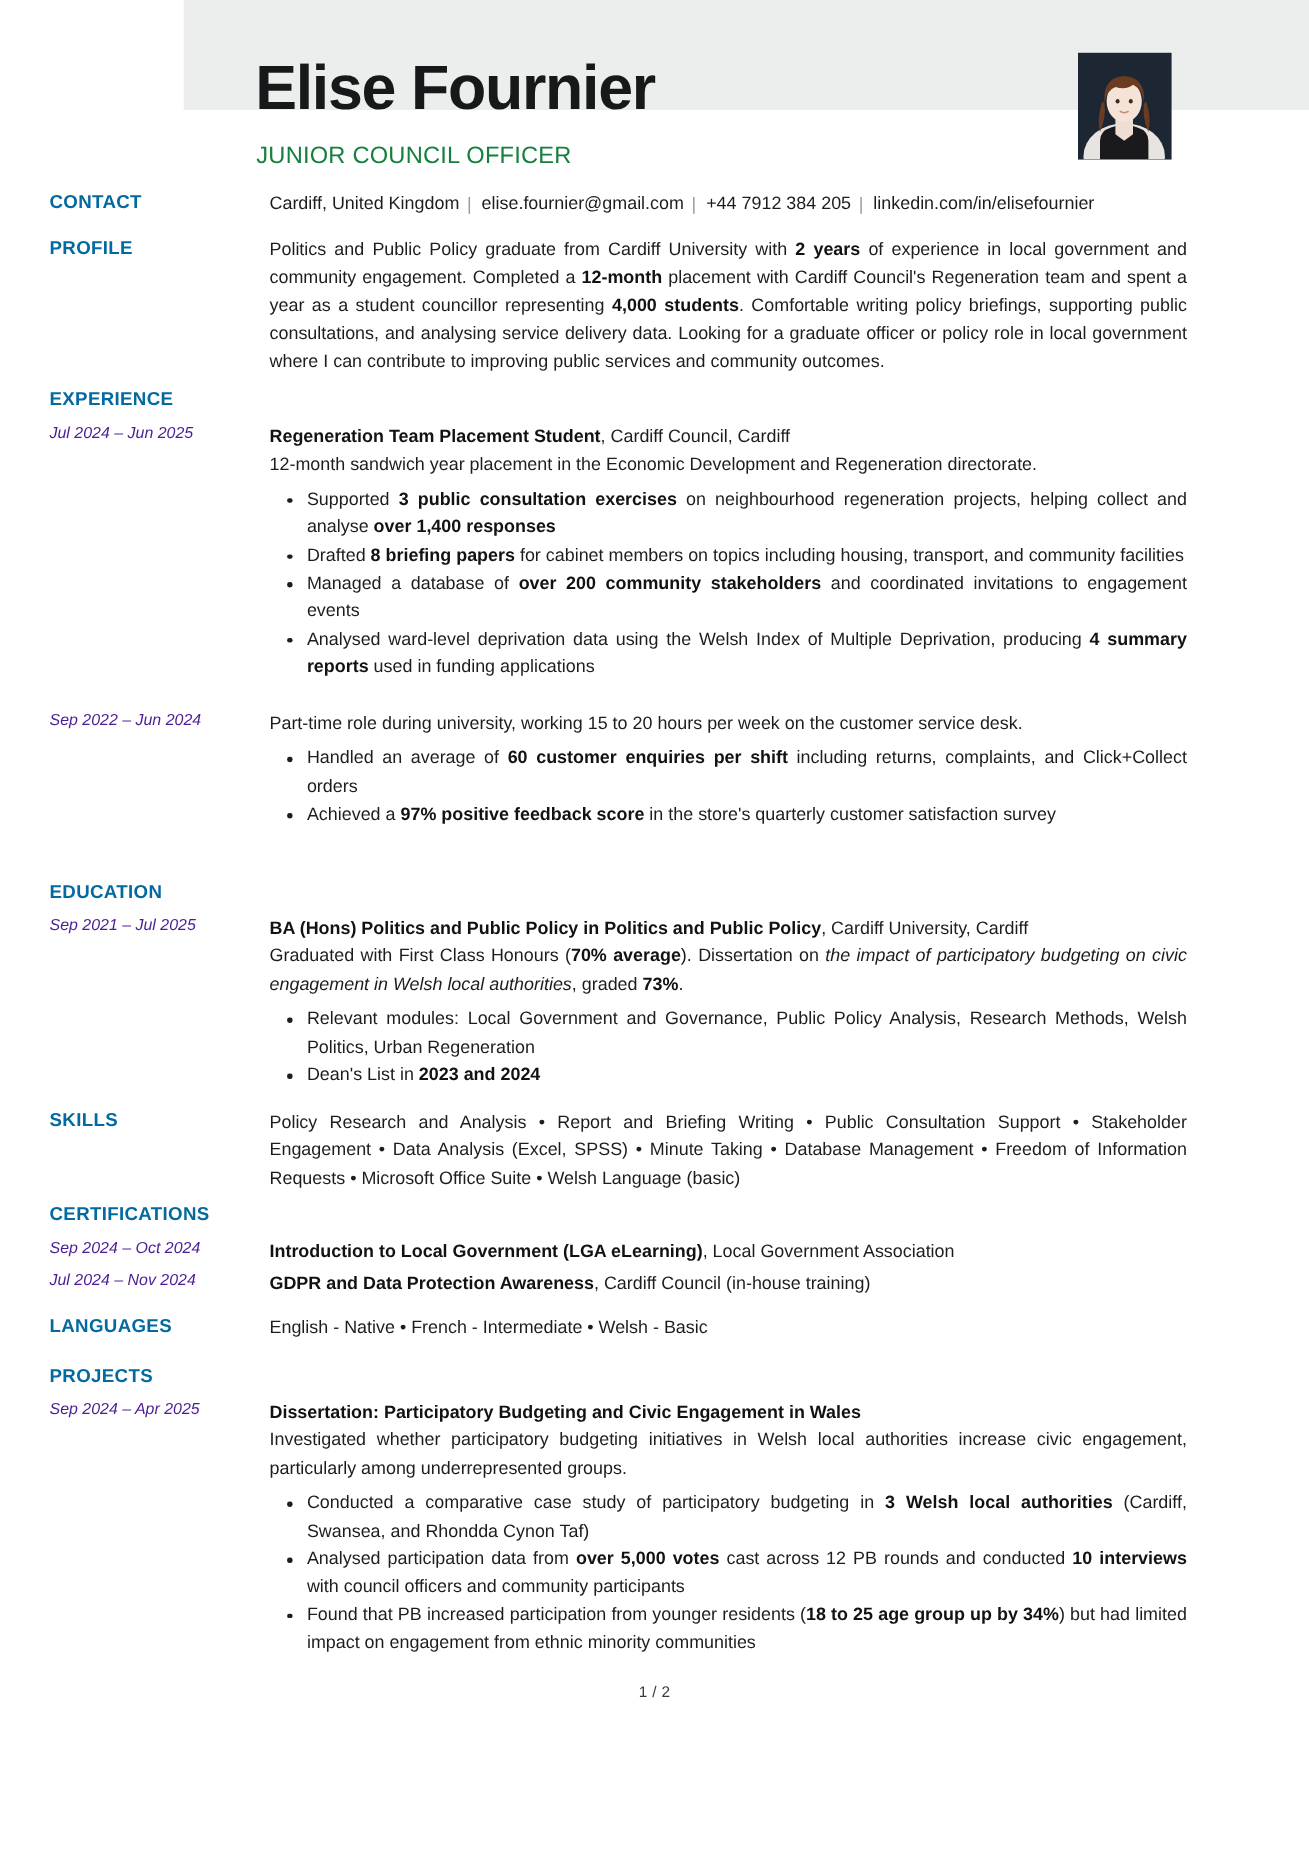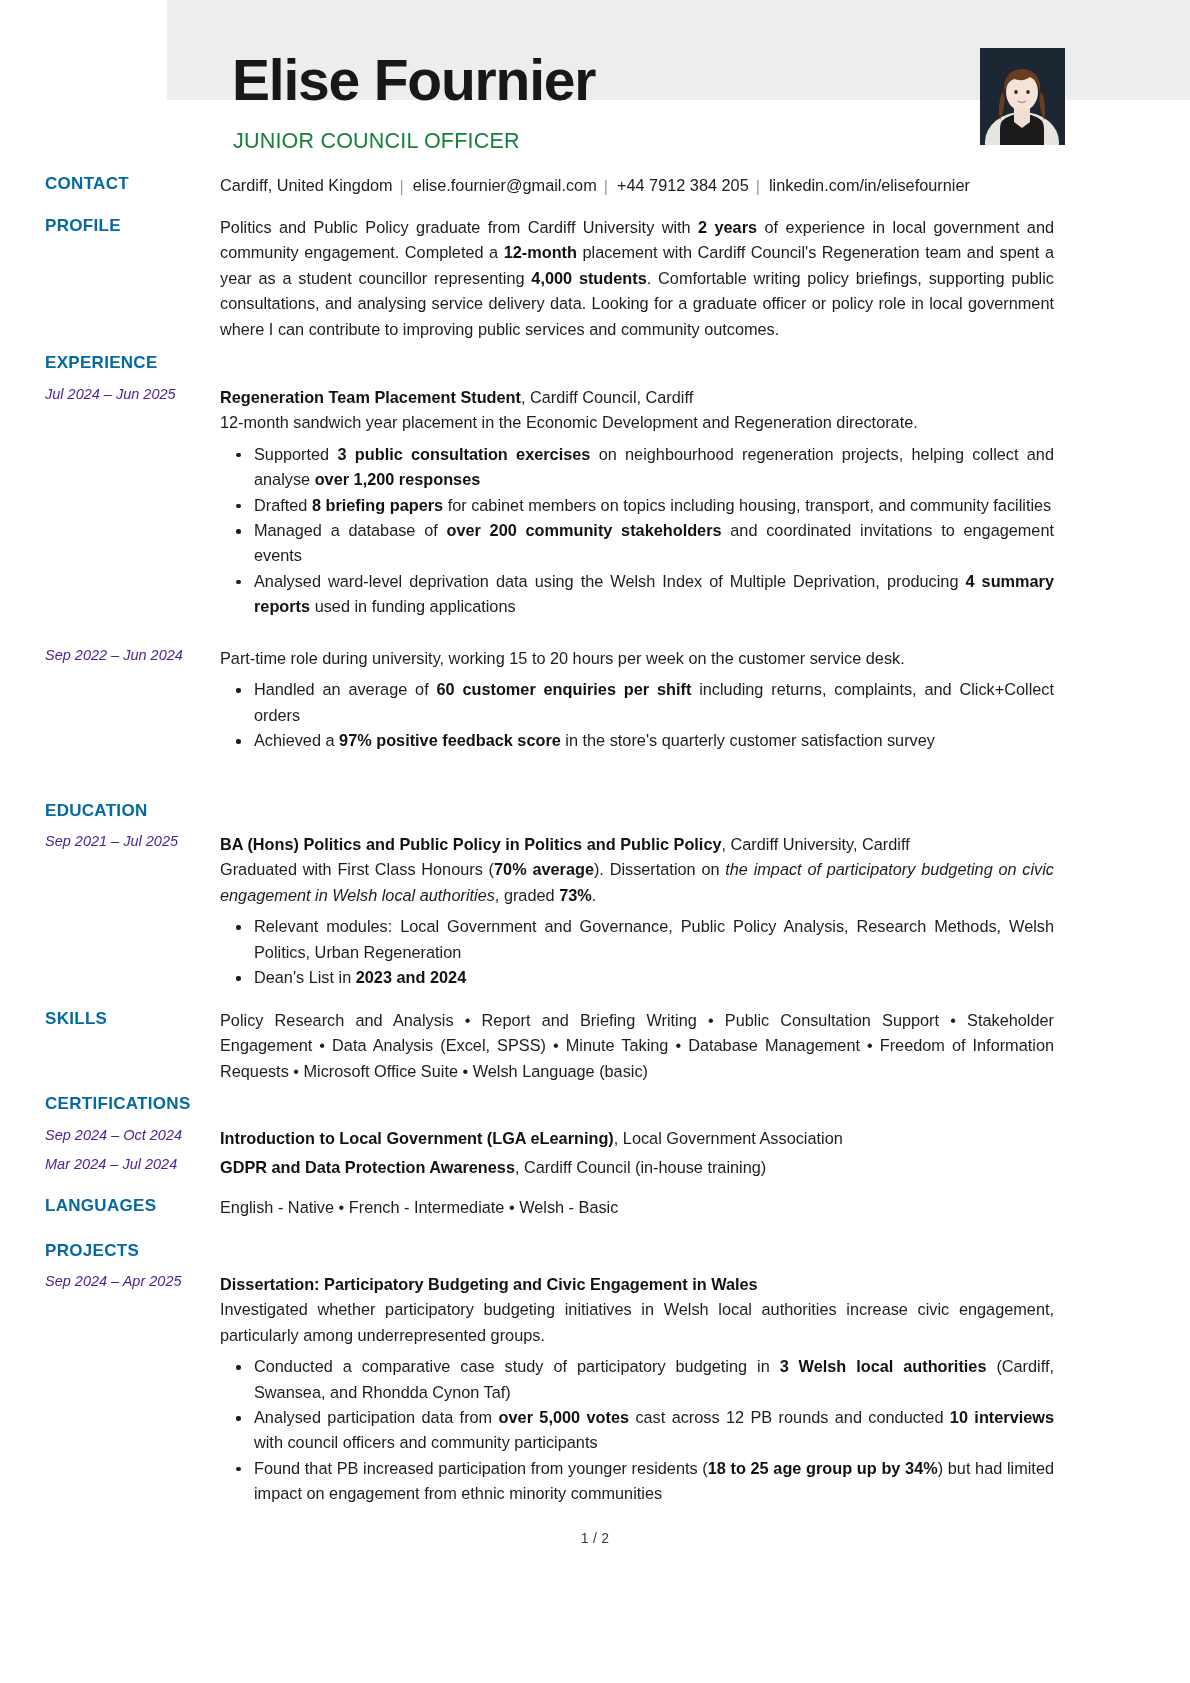--- a/index.html
+++ b/index.html
@@ -77,21 +77,21 @@
     width: 1190px;
   }
   .label-col {
     position: absolute;
     left: 45px;
     width: 180px;
     top: 0;
   }
   .content-col {
     position: absolute;
-    left: 220px;
+    left: 245px;
     width: 834px;
     top: 0;
   }
 
   .section-heading {
     font-size: 17px;
     line-height: 21px;
     font-weight: 700;
     letter-spacing: 0.3px;
     color: #0369a1;
@@ -238,21 +238,21 @@
   <div class="row" style="top:385px;">
     <div class="label-col">
       <div class="date-range">Jul 2024 – Jun 2025</div>
     </div>
     <div class="content-col">
       <div class="entry-head">
         <span class="role">Regeneration Team Placement Student</span><span>, Cardiff Council, Cardiff</span>
       </div>
       <div class="entry-sub">12-month sandwich year placement in the Economic Development and Regeneration directorate.</div>
       <ul class="bullets">
-          <li>Supported <b>3 public consultation exercises</b> on neighbourhood regeneration projects, helping collect and analyse <b>over 1,200 responses</b></li>
+          <li>Supported <b>3 public consultation exercises</b> on neighbourhood regeneration projects, helping collect and analyse <b>over 1,400 responses</b></li>
           <li>Drafted <b>8 briefing papers</b> for cabinet members on topics including housing, transport, and community facilities</li>
           <li>Managed a database of <b>over 200 community stakeholders</b> and coordinated invitations to engagement events</li>
           <li>Analysed ward-level deprivation data using the Welsh Index of Multiple Deprivation, producing <b>4 summary reports</b> used in funding applications</li>
         </ul>
     </div>
   </div>
 
   <div class="row" style="top:646px;">
     <div class="label-col">
       <div class="date-range">Sep 2022 – Jun 2024</div>
@@ -309,21 +309,21 @@
     </div>
     <div class="content-col">
       <div class="entry-head">
         <span class="role">Introduction to Local Government (LGA eLearning)</span><span>, Local Government Association</span>
       </div>
     </div>
   </div>
 
   <div class="row" style="top:1155px;">
     <div class="label-col">
-      <div class="date-range">Mar 2024 – Jul 2024</div>
+      <div class="date-range">Jul 2024 – Nov 2024</div>
     </div>
     <div class="content-col">
       <div class="entry-head">
         <span class="role">GDPR and Data Protection Awareness</span><span>, Cardiff Council (in-house training)</span>
       </div>
     </div>
   </div>
 
   <div class="row" style="top:1195px;">
     <div class="label-col">

